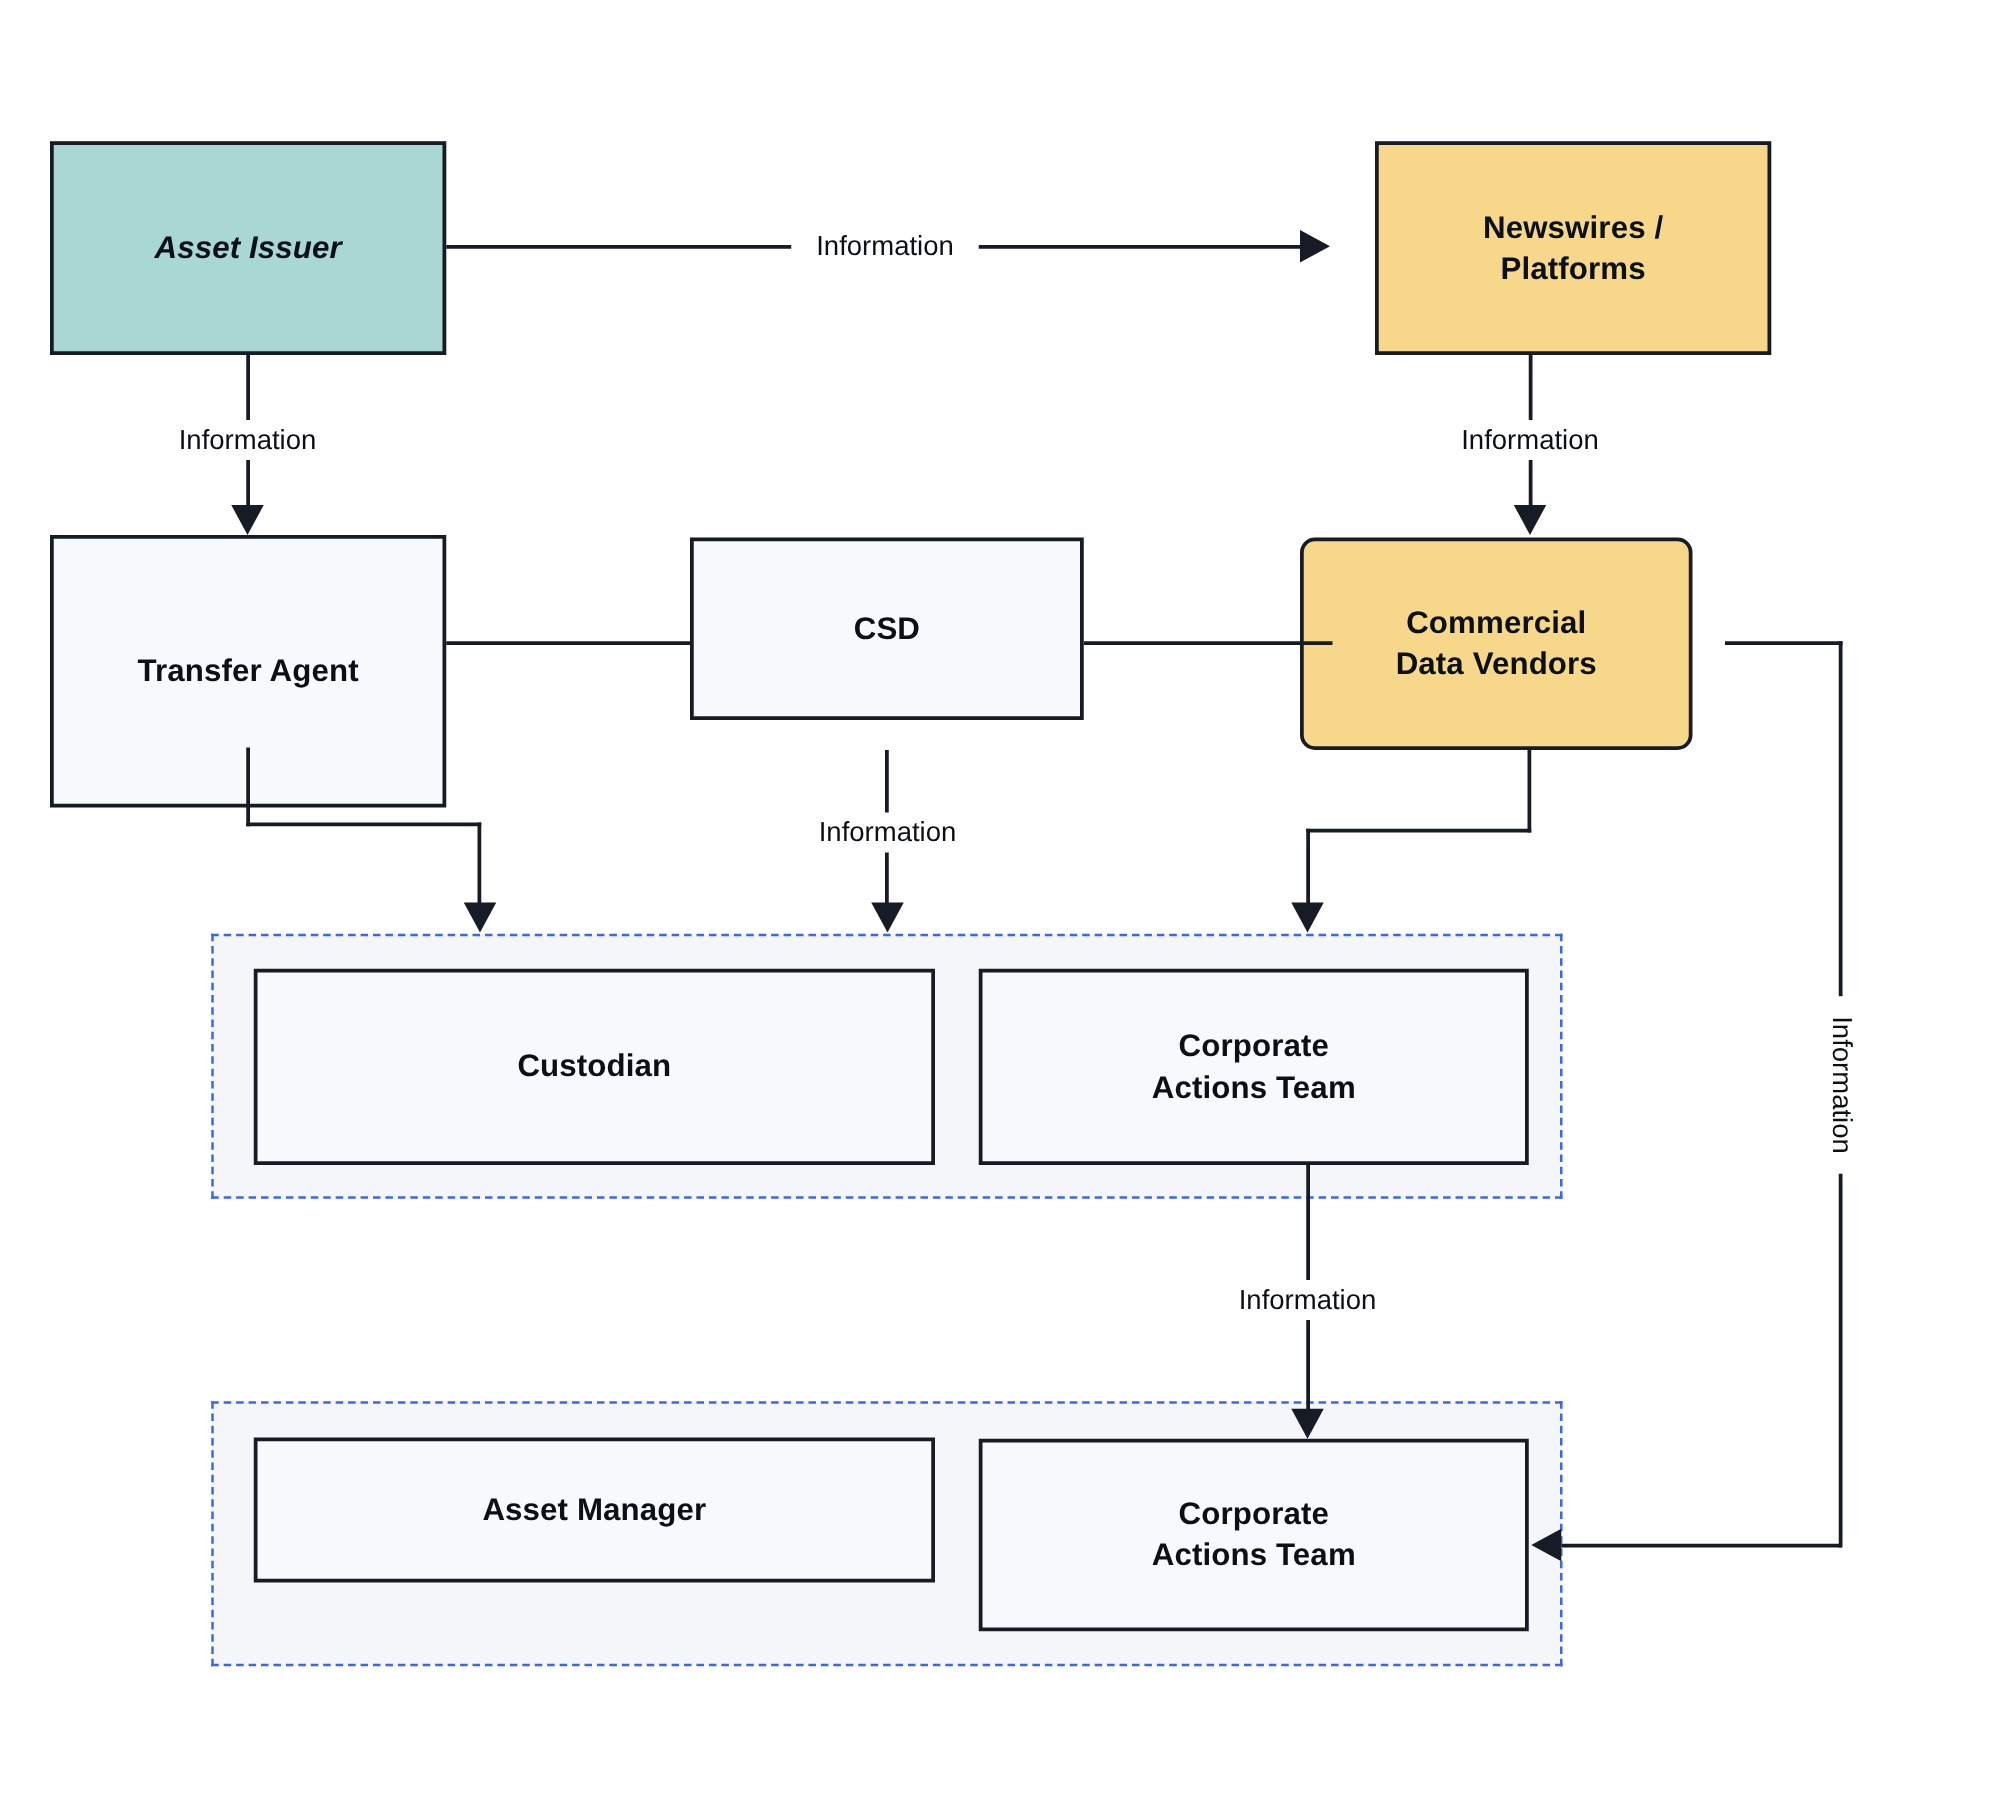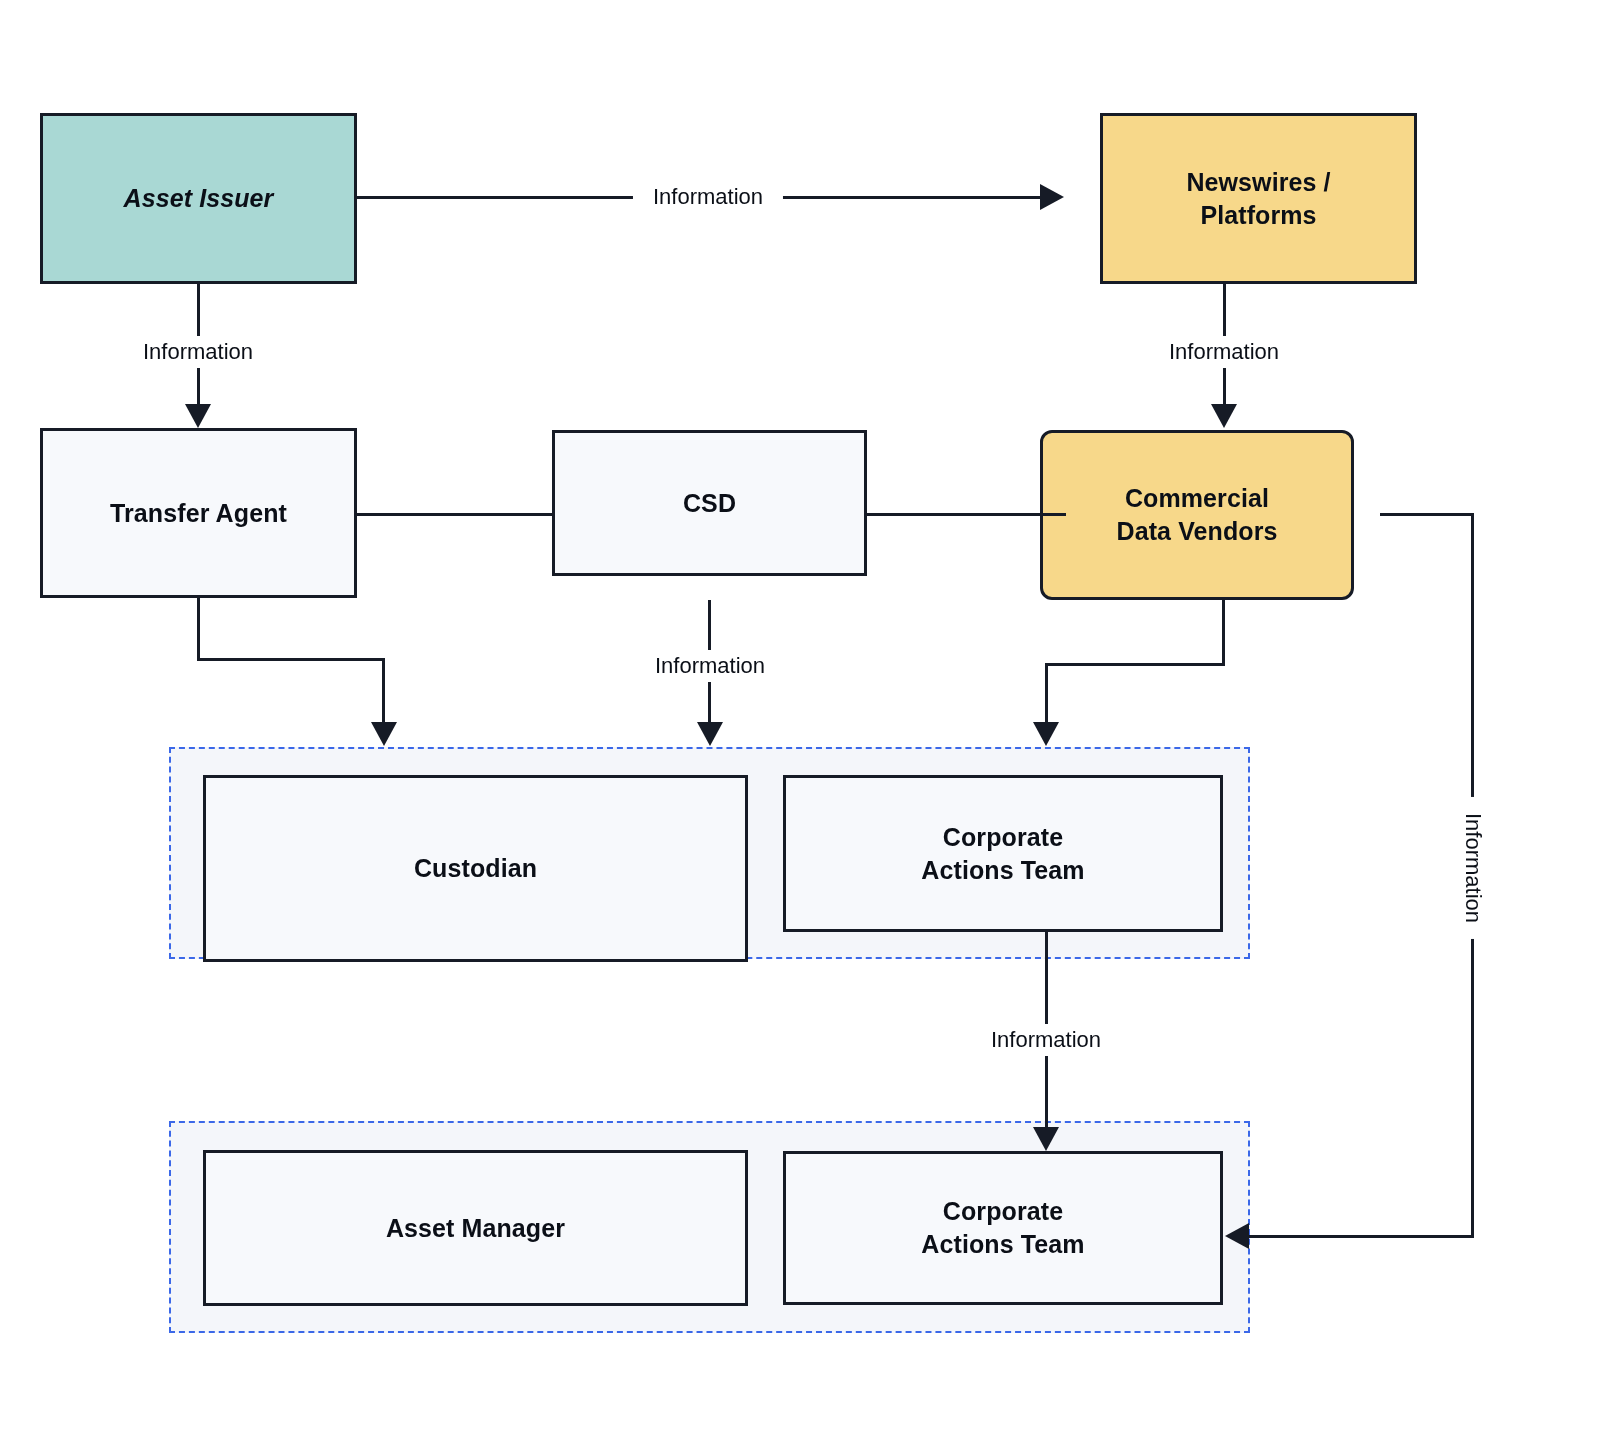--- a/index.html
+++ b/index.html
@@ -48,41 +48,41 @@
   <div class="group" style="left:169px;top:1121px;width:1081px;height:212px;"></div>
 
   <div class="node fill-teal" style="left:40px;top:113px;width:317px;height:171px;font-style:italic;">
     <span class="nlabel">Asset Issuer</span>
   </div>
 
   <div class="node fill-yellow" style="left:1100px;top:113px;width:317px;height:171px;">
     <span class="nlabel narrow">Newswires / Platforms</span>
   </div>
 
-  <div class="node fill-light" style="left:40px;top:428px;width:317px;height:170px;">
+  <div class="node fill-light" style="left:40px;top:428px;width:317px;height:218px;">
     <span class="nlabel">Transfer Agent</span>
   </div>
 
   <div class="node fill-light" style="left:552px;top:430px;width:315px;height:146px;">
     <span class="nlabel">CSD</span>
   </div>
 
   <div class="node fill-yellow" style="left:1040px;top:430px;width:314px;height:170px;border-radius:12px;">
     <span class="nlabel narrow">Commercial Data Vendors</span>
   </div>
 
-  <div class="node fill-light" style="left:203px;top:775px;width:545px;height:187px;align-items:center;">
+  <div class="node fill-light" style="left:203px;top:775px;width:545px;height:157px;align-items:center;">
     <span class="nlabel">Custodian</span>
   </div>
 
   <div class="node fill-light" style="left:783px;top:775px;width:440px;height:157px;">
     <span class="nlabel narrow">Corporate Actions Team</span>
   </div>
 
-  <div class="node fill-light" style="left:203px;top:1150px;width:545px;height:156px;">
+  <div class="node fill-light" style="left:203px;top:1150px;width:545px;height:116px;">
     <span class="nlabel">Asset Manager</span>
   </div>
 
   <div class="node fill-light" style="left:783px;top:1151px;width:440px;height:154px;">
     <span class="nlabel narrow">Corporate Actions Team</span>
   </div>
 
   <div class="line" style="left:357px;top:196px;width:685px;height:3px;"></div>
   <div class="ah ah-right" style="left:1040px;top:184px;"></div>
 

